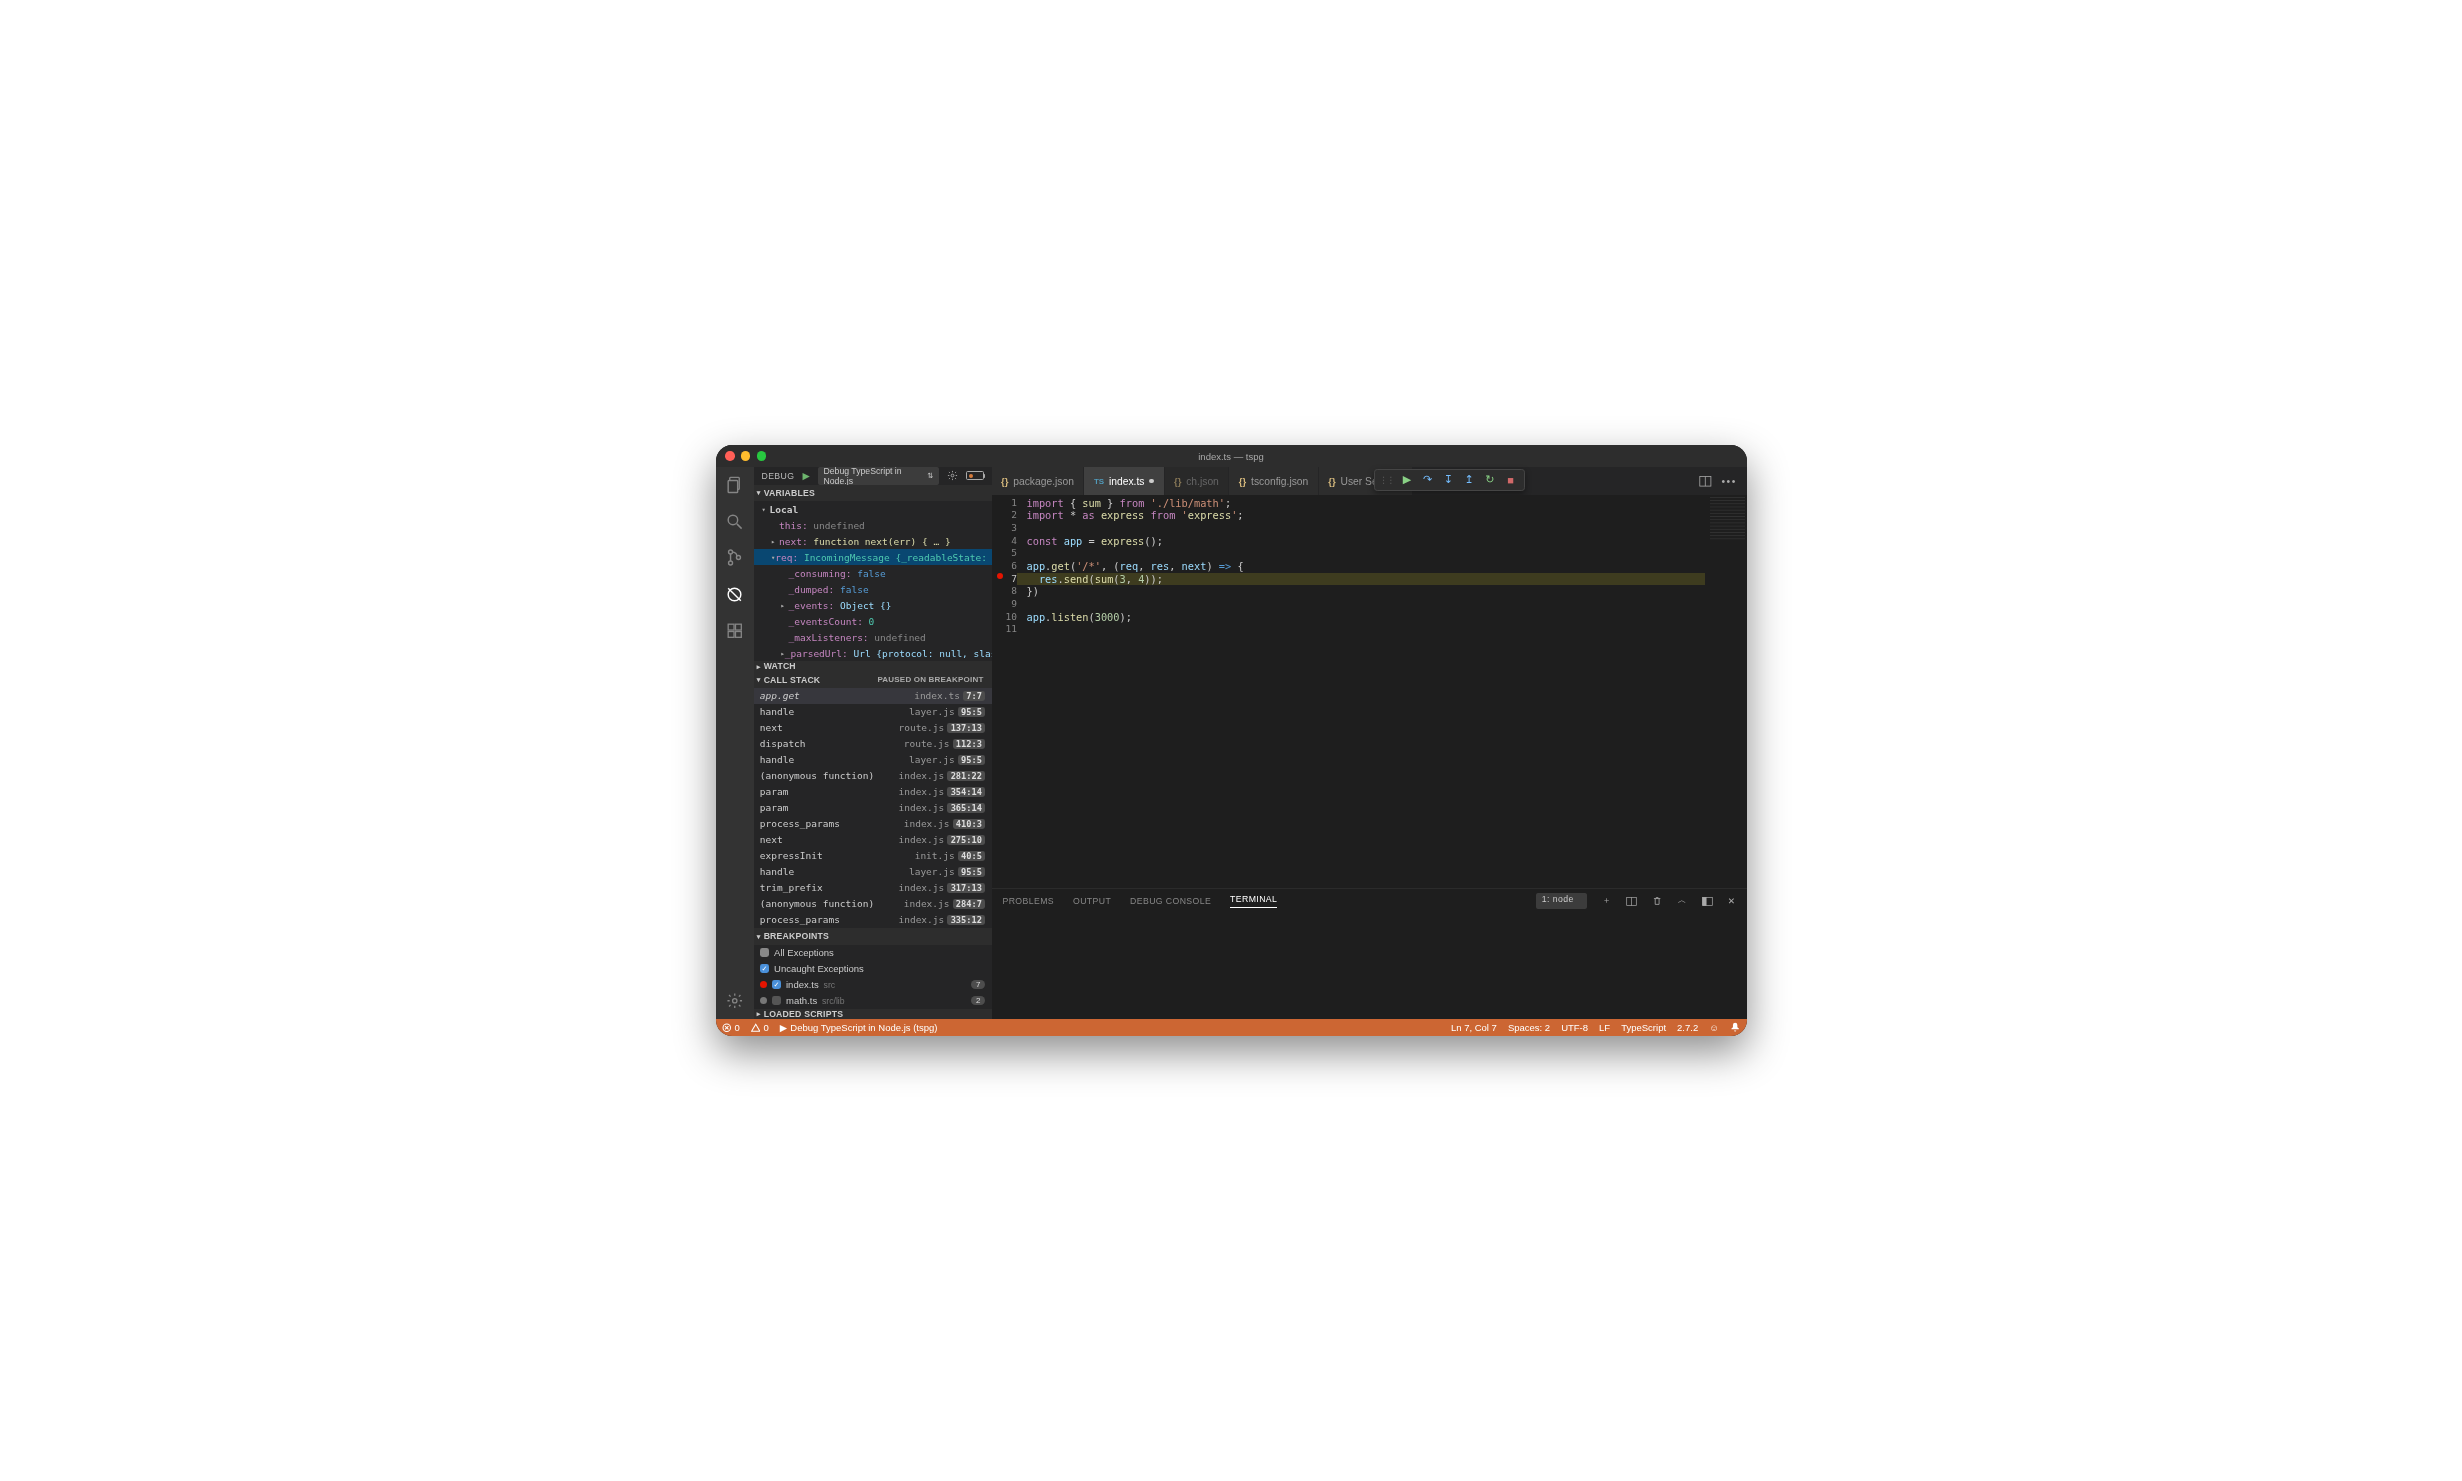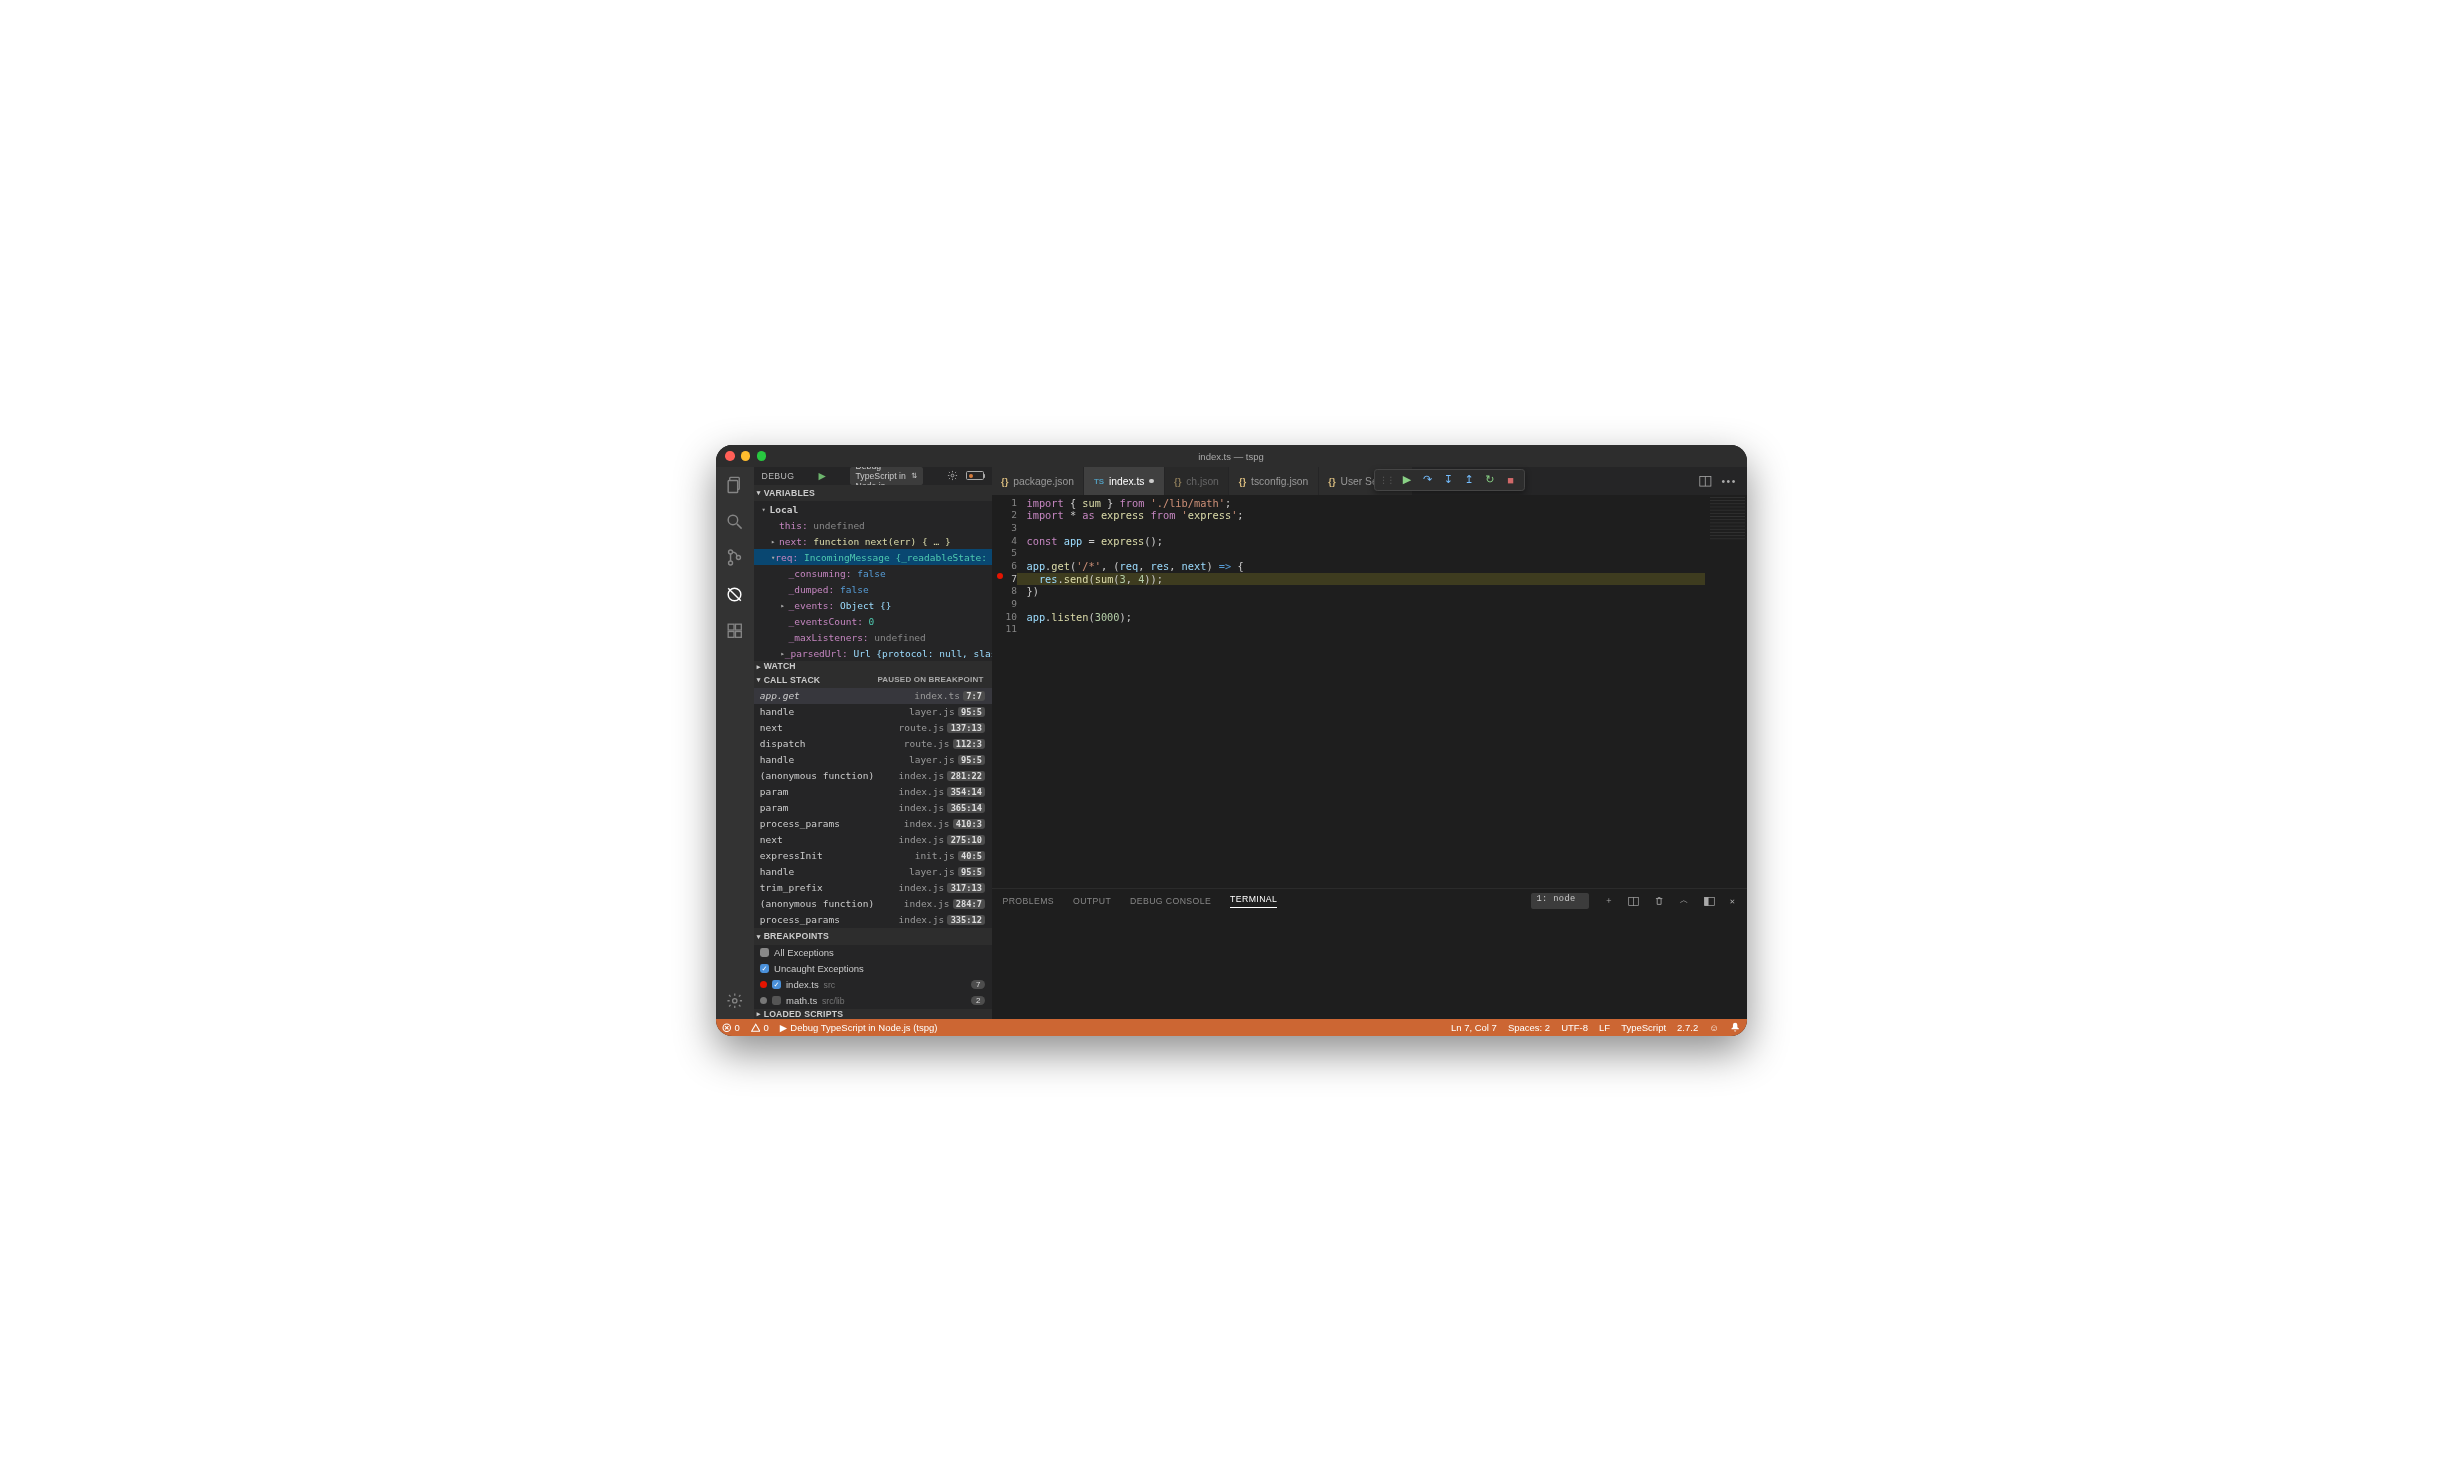--- a/index.html
+++ b/index.html
@@ -58,21 +58,21 @@
     background: #252526;
     display: flex;
     flex-direction: column;
     font-size: 9.5px;
     min-height: 0;
   }
   .sidebar-header {
     height: 28px;
     display: flex;
     align-items: center;
-    gap: 24px;
+    gap: 8px;
     padding: 0 8px;
     color: #bbb;
   }
   .sidebar-header .label { font-size: 8.7px; letter-spacing: 0.4px; }
   .launch-select {
     background: #3c3c3c; border: 0.8px solid #3c3c3c; color: #ccc;
     height: 17.5px; padding: 0 4.8px; font-size: 8.7px; border-radius: 1.6px;
     display: flex; align-items: center; gap: 3.2px;
   }
   .play-green { color: #6db56d; }
@@ -162,21 +162,21 @@
   .s-fn { color: #dcdcaa; }
   .s-var { color: #9cdcfe; }
   .s-str { color: #ce9178; margin-top: 12px; }
   .s-const { color: #569cd6; }
   .s-num { color: #b5cea8; }
 
   
   .panel { height: 131px; background: #1e1e1e; border-top: 0.8px solid #2b2b2b; display: flex; flex-direction: column; }
   .panel-tabs { height: 25.4px; display: flex; align-items: center; padding: 0 11px; gap: 19px; color: #888; font-size: 8.7px; letter-spacing: 0.4px; }
   .panel-tabs .ptab.active { color: #fff; border-bottom: 0.8px solid #fff; padding-bottom: 3.2px; }
-  .panel-tabs .right { margin-left: auto; display: flex; align-items: center; gap: 15px; color: #aaa; font-family: Liberation Mono, monospace; }
+  .panel-tabs .right { margin-left: auto; display: flex; align-items: center; gap: 15px; color: #aaa; }
   .term-select { background: #3c3c3c; border: 0.8px solid #3c3c3c; color: #ccc; font-size: 8.7px; height: 16px; padding: 0 12.7px 0 4.8px; border-radius: 1.6px; }
   .panel-body { flex: 1; padding: 3.2px 11px; font-family: ui-monospace, Menlo, monospace; font-size: 9.5px; color: #ccc; white-space: pre; }
   .cursor { display: inline-block; width: 5.6px; height: 11px; background: #ccc; vertical-align: text-bottom; }
 
   
   .statusbar { height: 17.5px; background: #cc6633; display: flex; align-items: center; color: #fff; font-size: 9.5px; padding: 0 6.3px; gap: 11px; }
   .statusbar .left, .statusbar .right { display: flex; align-items: center; gap: 11px; }
   .statusbar .right { margin-left: auto; }
   .status-item { display: flex; align-items: center; gap: 3.2px; }
 

